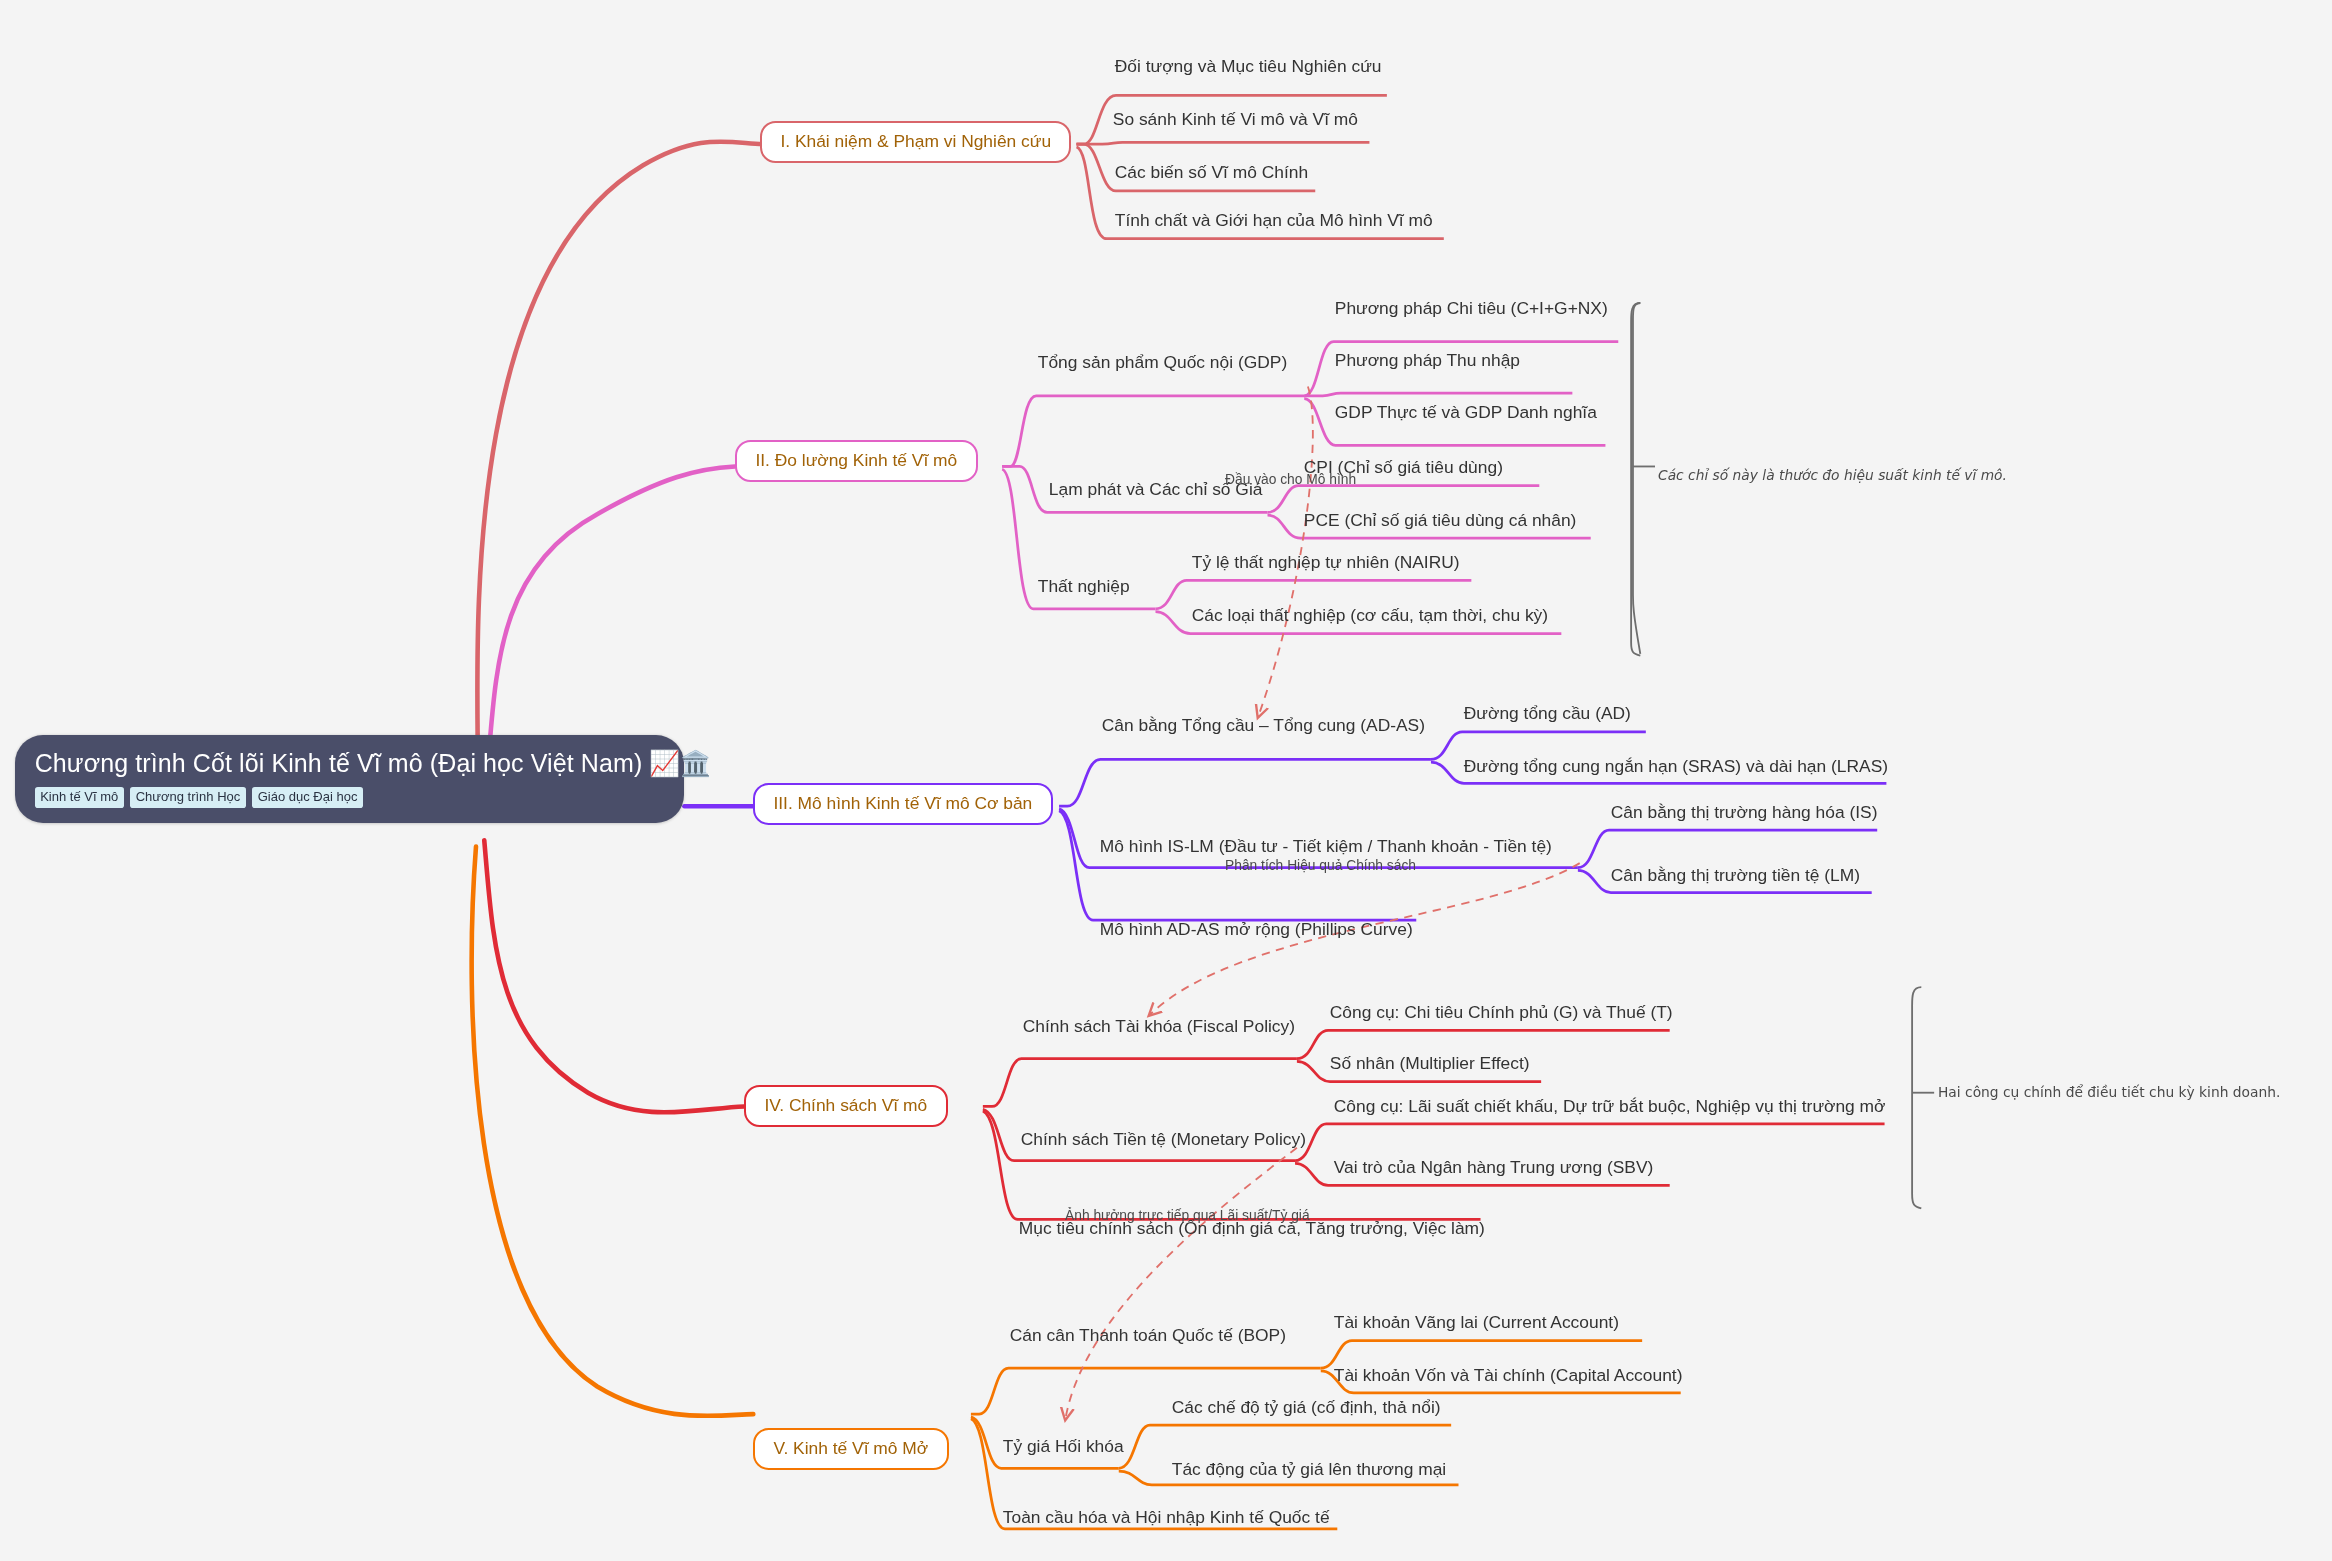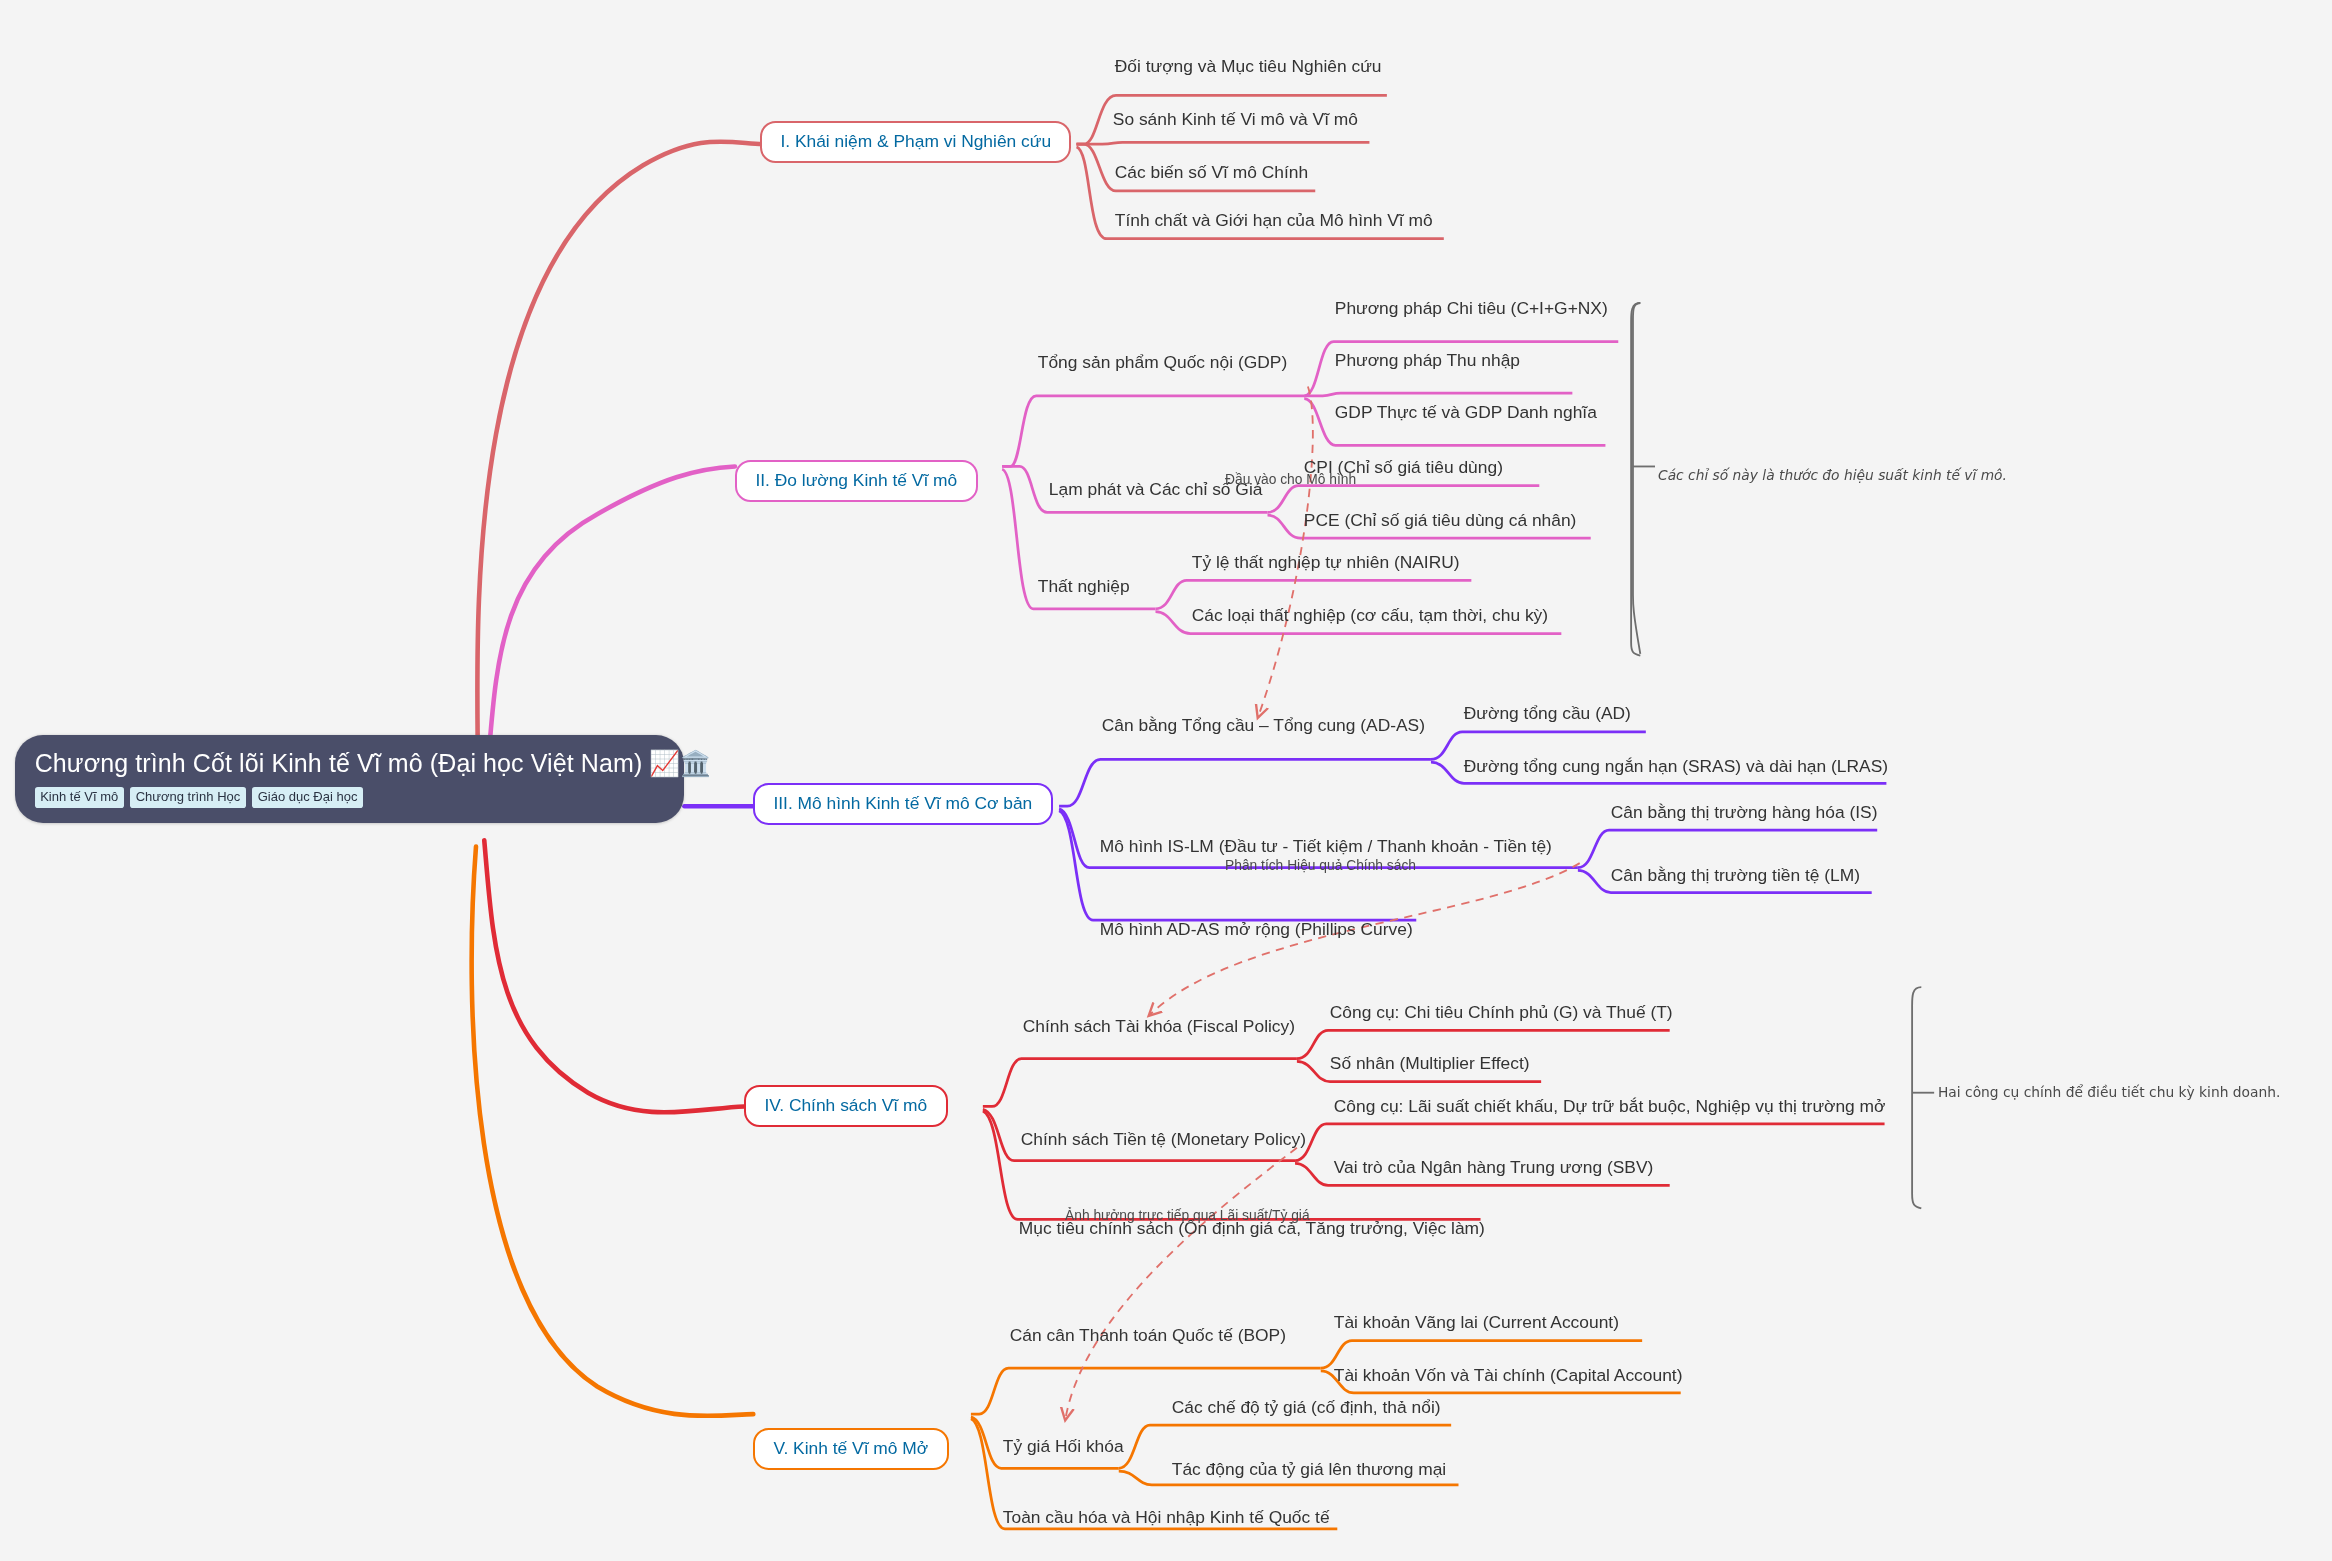--- a/index.html
+++ b/index.html
@@ -63,21 +63,21 @@
   }
 
   
   .branch {
     background: #ffffff;
     border-radius: 15.6px;
     border: 2.8px solid #cccccc;
     padding: 8.3px 18.4px 9.2px 18.4px;
     font-size: 17.4px;
     line-height: 21px;
-    color: #0369a1;
+    color: #a16207;
   }
   .branch.c1 { border-color: #d9656a; }
   .branch.c2 { border-color: #e261c6; }
   .branch.c3 { border-color: #7b2ff7; }
   .branch.c4 { border-color: #e02b36; }
   .branch.c5 { border-color: #f57600; }
 
   
   .leaf {
     font-size: 17.4px;
@@ -206,21 +206,21 @@
   <div class="node leaf" style="left:1111px; top:108px;">
     <span>So sánh Kinh tế Vi mô và Vĩ mô</span>
   </div>
   <div class="node leaf" style="left:1113px; top:161px;">
     <span>Các biến số Vĩ mô Chính</span>
   </div>
   <div class="node leaf" style="left:1113px; top:209px;">
     <span>Tính chất và Giới hạn của Mô hình Vĩ mô</span>
   </div>
 
-  <div class="node branch c2" style="left:735px; top:460px;">
+  <div class="node branch c2" style="left:735px; top:440px;">
     <span>II. Đo lường Kinh tế Vĩ mô</span>
   </div>
   <div class="node leaf" style="left:1036px; top:351px;">
     <span>Tổng sản phẩm Quốc nội (GDP)</span>
   </div>
   <div class="node leaf" style="left:1047px; top:478px;">
     <span>Lạm phát và Các chỉ số Giá</span>
   </div>
   <div class="node leaf" style="left:1036px; top:575px;">
     <span>Thất nghiệp</span>

